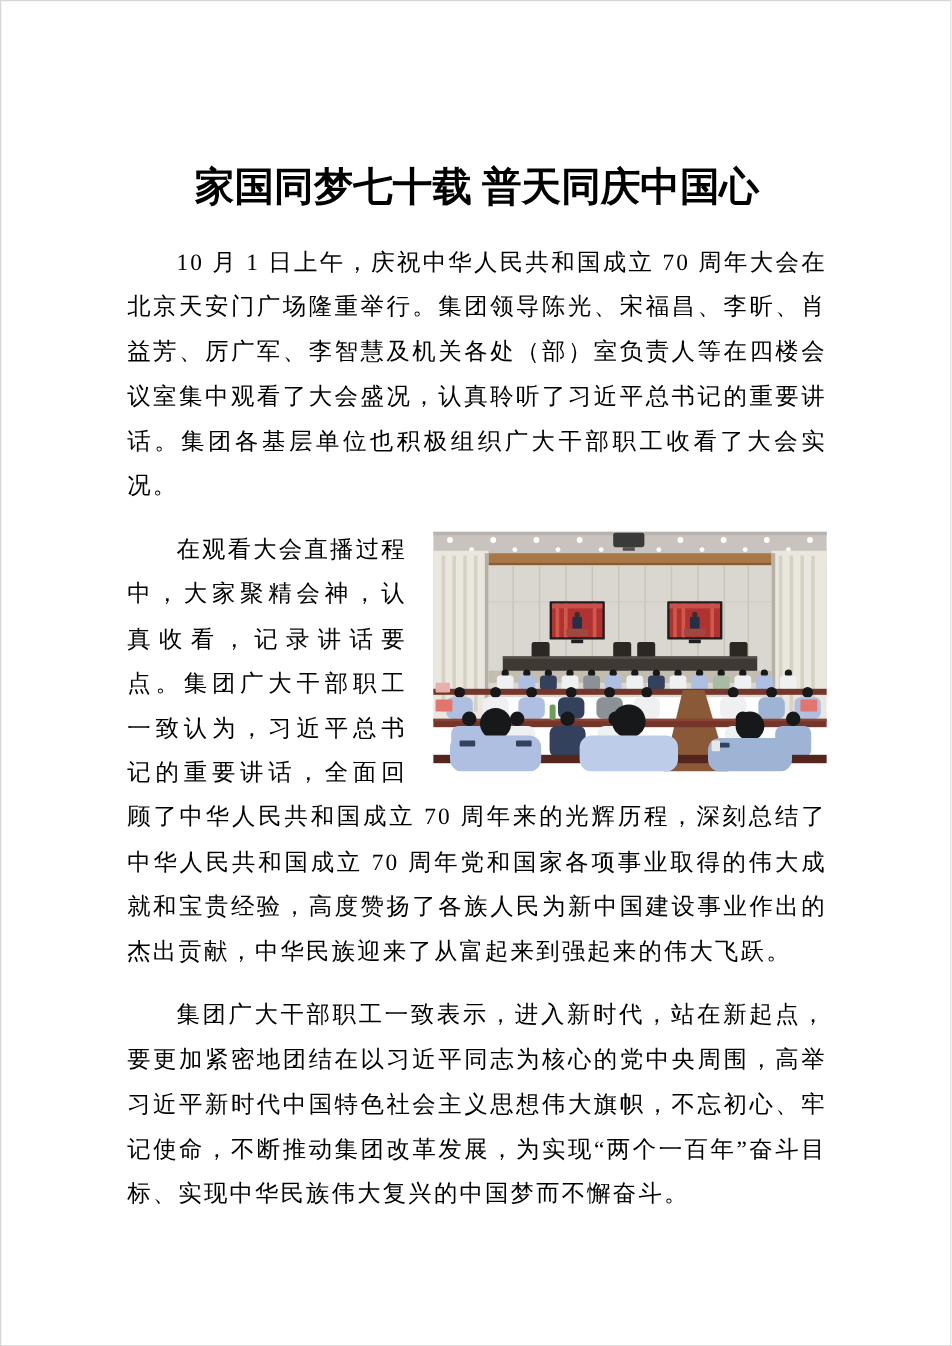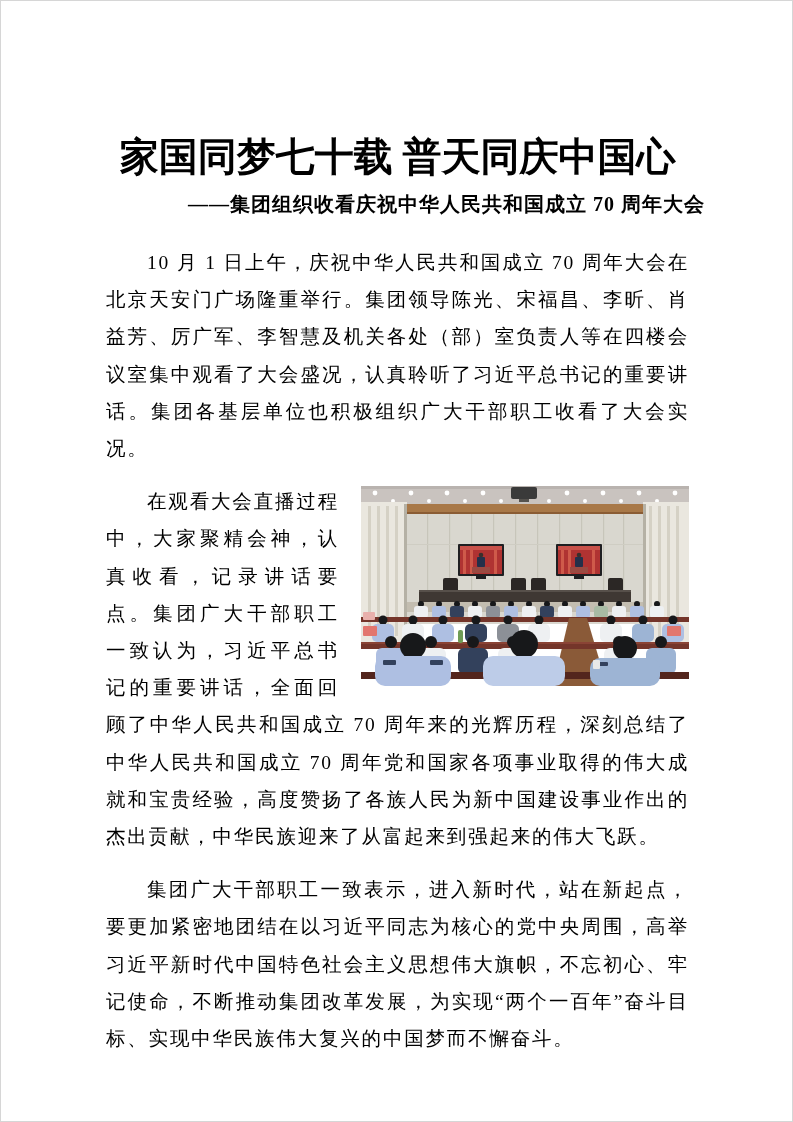--- a/index.html
+++ b/index.html
@@ -12,21 +12,21 @@
     font-family:"Liberation Serif","DejaVu Serif",serif;
     color:#000;
   }
   .content{
     position:absolute;
     left:89px;top:138px;
     width:615px;
   }
   .doc-title{
     margin:0;
-    font-size:39px;
+    font-size:33px;
     line-height:36px;
     font-weight:bold;
     text-align:center;
     white-space:nowrap;
   }
   .doc-subtitle{
     margin:15px 0 0 0;
     font-size:20px;
     line-height:28px;
     font-weight:bold;
@@ -53,21 +53,20 @@
   .photo-float svg{display:block;width:328px;height:200px;}
 </style>
 </head>
 <body>
 
 <div class="page">
   <div class="content">
 
     <h1 class="doc-title">家国同梦七十载 普天同庆中国心</h1>
 
-    <div class="doc-subtitle">——集团组织收看庆祝中华人民共和国成立 70 周年大会</div>
 
     <div class="doc-body">
 
       <p>10 月 1 日上午，庆祝中华人民共和国成立 70 周年大会在北京天安门广场隆重举行。集团领导陈光、宋福昌、李昕、肖益芳、厉广军、李智慧及机关各处（部）室负责人等在四楼会议室集中观看了大会盛况，认真聆听了习近平总书记的重要讲话。集团各基层单位也积极组织广大干部职工收看了大会实况。</p>
 
       <p>
         <span class="photo-float">
           <svg viewBox="0 0 328 200" preserveAspectRatio="none" aria-hidden="true">
 
             <g>

